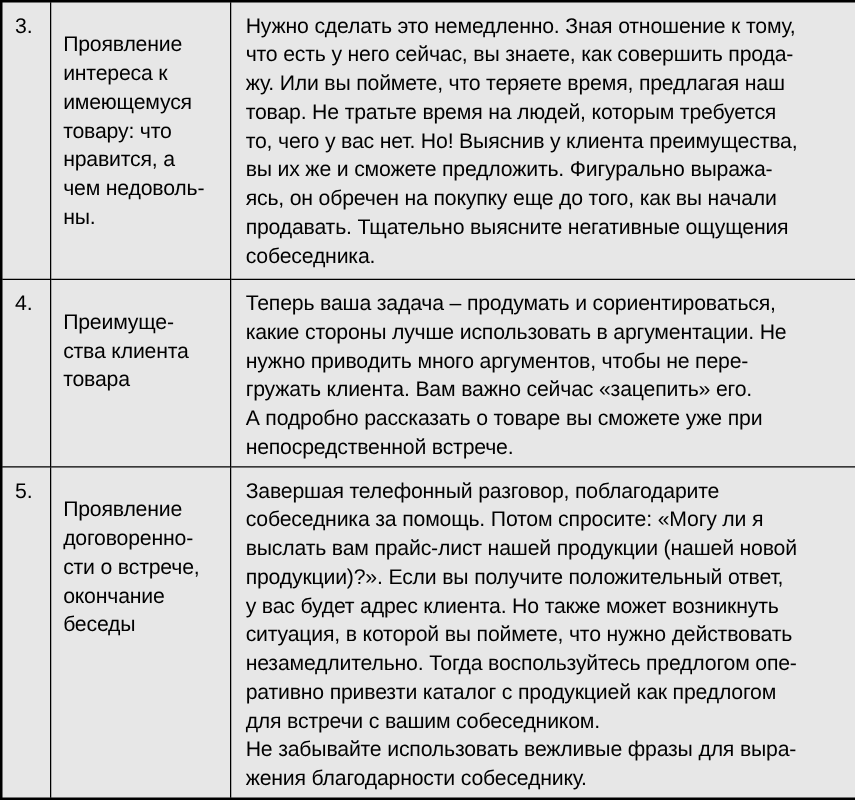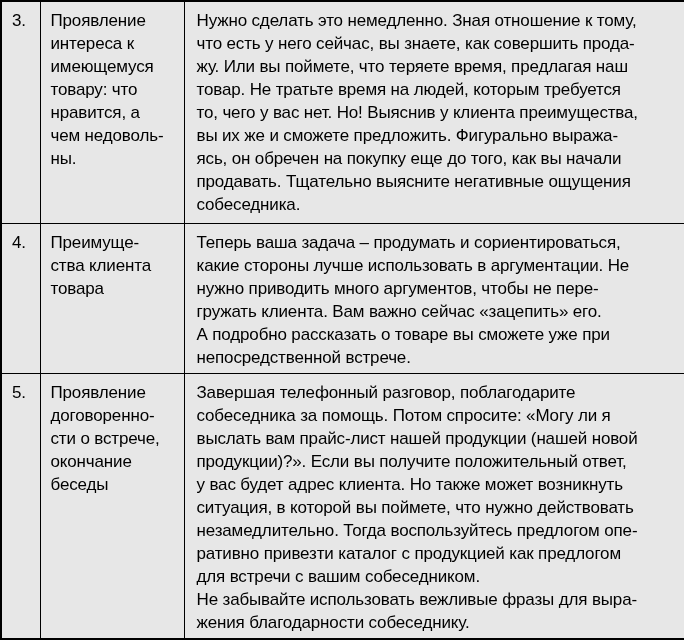--- a/index.html
+++ b/index.html
@@ -41,21 +41,21 @@
   }
   col.col-num   { width: 39px; }
   col.col-topic { width: 144px; }
   col.col-desc  { width: 501px; }
 
   td.cell-num {
     padding: 7px 3px 0 10px;
     text-align: left;
   }
   td.cell-topic {
-    padding: 7px 6px 0 10px;
+    padding: 22px 6px 0 10px;
   }
   td.cell-desc {
     padding: 7px 6px 0 12px;
   }
   tr.row-3 { height: 222px; }
   tr.row-4 { height: 150px; }
   tr.row-5 { height: 266px; }
 </style>
 </head>
 <body>

